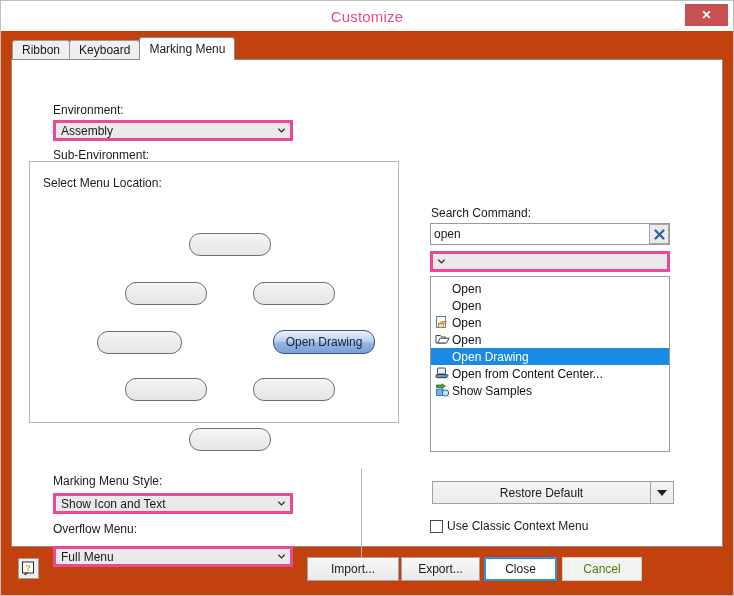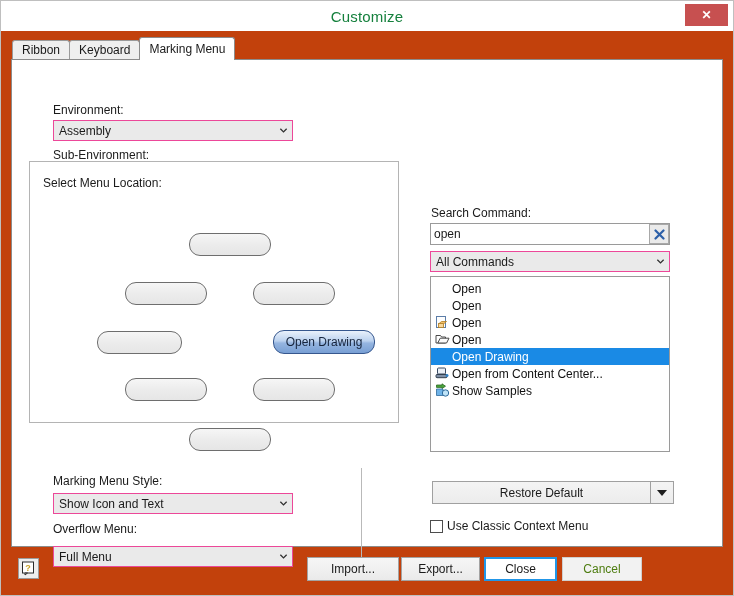--- a/index.html
+++ b/index.html
@@ -32,21 +32,21 @@
     height: 30px;
     flex: 0 0 30px;
     background: #ffffff;
     position: relative;
     display: flex;
     align-items: center;
     justify-content: center;
   }
   #title-text {
     font-size: 15px;
-    color: #15803d;
+    color: #ec4899;
     letter-spacing: .2px;
   }
   #close-button {
     position: absolute;
     right: 5px;
     top: 3px;
     width: 43px;
     height: 22px;
     background: #c75050;
     color: #ffffff;
@@ -120,21 +120,21 @@
     font-size: 12px;
     color: #1a1a1a;
     white-space: nowrap;
   }
 
   
   .combo {
     position: absolute;
     height: 21px;
     background: #eaeaea;
-    border: 1px solid #ec4899;
+    border: 3px solid #ec4899;
     box-sizing: border-box;
     display: flex;
     align-items: center;
     cursor: default;
   }
   .combo .combo-val {
     flex: 1 1 auto;
     padding-left: 5px;
     font-size: 12px;
     color: #1a1a1a;
@@ -439,21 +439,20 @@
     <div id="search-box">
       <input id="search-input" type="text" value="open" style="">
       <span id="search-clear">
         <svg width="11" height="11" viewBox="0 0 11 11">
           <path d="M1.5 1.5 L9.5 9.5 M9.5 1.5 L1.5 9.5" stroke="#2b5fa8" stroke-width="2.2" stroke-linecap="round"></path>
         </svg>
       </span>
     </div>
 
     <div class="combo" id="filter-combo">
-      <span class="combo-val">All Commands</span>
       <span class="combo-arrow">
         <svg class="chev" viewBox="0 0 10 10">
             <path d="M1.5 3 L5 6.6 L8.5 3" fill="none" stroke="#303030" stroke-width="1.4"></path>
           </svg>
       </span>
     </div>
 
     <div id="cmd-list">
 
       <div class="cmd-row">

